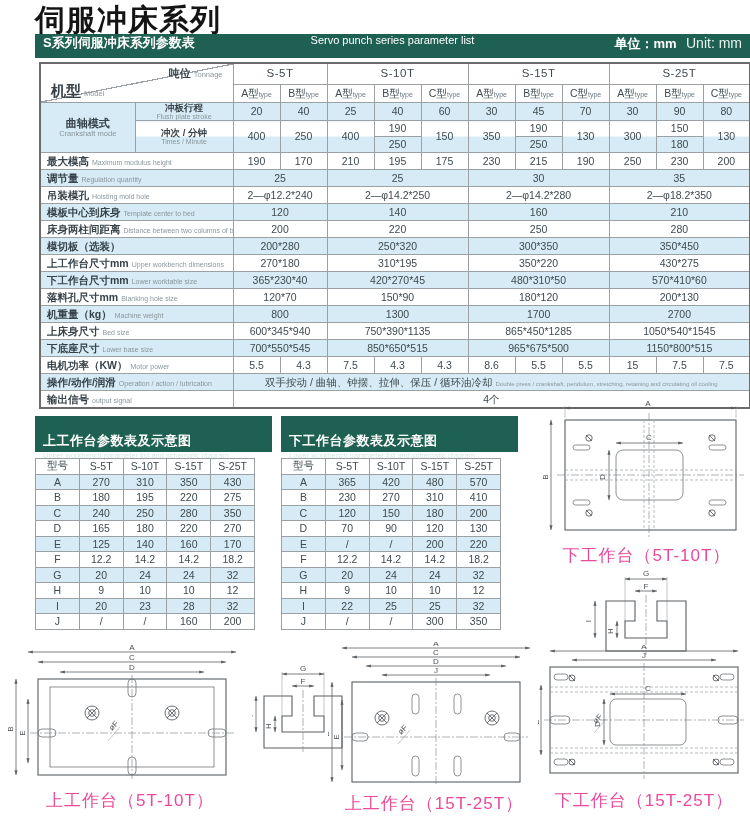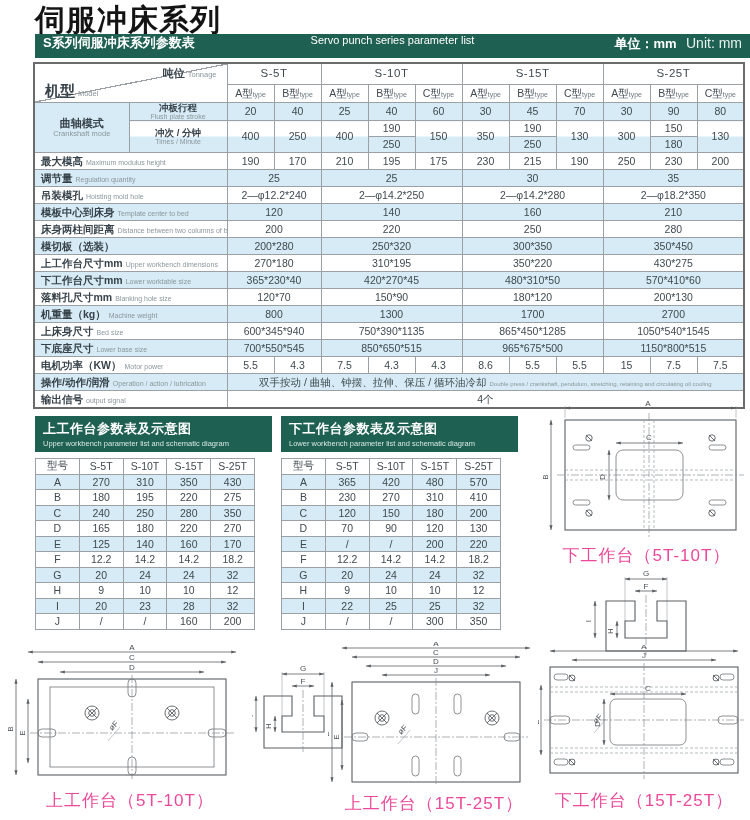--- a/index.html
+++ b/index.html
@@ -8,21 +8,21 @@
   
   .page-title{position:absolute;left:35px;top:0px;font-size:30px;font-weight:bold;color:#141414;letter-spacing:1px;}
   .green-bar{position:absolute;left:35px;top:34px;width:715px;height:24px;background:#1e6051;
              display:flex;align-items:flex-start;box-sizing:border-box;padding:0 8px;color:#fff;}
   .green-bar .gb-left{font-size:13px;font-weight:bold;flex:1;}
   .green-bar .gb-center{font-size:11px;flex:1;text-align:center;white-space:nowrap;}
   .green-bar .gb-right{flex:1;text-align:right;white-space:nowrap;}
   .green-bar .gb-unit-cn{font-size:13px;font-weight:bold;}
   .green-bar .gb-unit-en{font-size:14px;margin-left:5px;color:#e8f2ef;}
   
-  .main-table{position:absolute;left:33px;top:62px;width:710px;border-collapse:collapse;
+  .main-table{position:absolute;left:39px;top:62px;width:710px;border-collapse:collapse;
               border:2px solid #6b6b6b;table-layout:fixed;}
   .main-table td,.main-table th{border:1px solid #9aa0a3;text-align:center;vertical-align:middle;
               font-size:10.5px;font-weight:normal;color:#3f4a4f;padding:0 1px;height:16px;line-height:1.1;overflow:hidden;}
   .main-table thead th{background:#fff;}
   .main-table .ghead{font-size:11.5px;height:18px;letter-spacing:0.5px;}
   .main-table .thead2 span{font-size:10.5px;}
   .main-table .thead2 small{font-size:7px;color:#6b7a80;}
   .main-table td.lbl{text-align:left;padding-left:6px;white-space:nowrap;}
   .main-table td.lbl b{font-weight:bold;font-size:10.5px;color:#37424a;}
   .main-table td.lbl small{font-size:7px;color:#8b979c;margin-left:3px;}
@@ -36,21 +36,21 @@
   .main-table tr.bg-white td{background:#fff;}
   .main-table tr.bg-half td{background:linear-gradient(to bottom,#ffffff 50%,#d6ebf5 50%);}
   .main-table td.split{padding:0;background:none!important;}
   .main-table td.split div{height:15px;line-height:15px;}
   .main-table td.split div:first-child{border-bottom:1px solid #9aa0a3;background:#fff;}
   .main-table td.split div:last-child{background:#d6ebf5;}
   .main-table td small.cellen{font-size:6px;color:#8b979c;margin-left:3px;}
   .main-table td.op{white-space:nowrap;}
   
   .subtitle-bar{position:absolute;width:237px;height:36px;background:#1e6051;color:#fff;
-                box-sizing:border-box;padding:4px 8px 0 8px;}
+                box-sizing:border-box;padding:16px 8px 0 8px;}
   .subtitle-bar .st-cn{font-size:13px;font-weight:bold;letter-spacing:0.5px;}
   .subtitle-bar .st-en{font-size:7.5px;color:#d7e8e2;margin-top:1px;}
   .sub-table{position:absolute;width:220px;border-collapse:collapse;border:1.5px solid #8a9094;table-layout:fixed;}
   .sub-table th,.sub-table td{border:1px solid #9aa0a3;font-size:10.5px;font-weight:normal;
                 color:#3f4a4f;text-align:center;height:14.5px;padding:0;}
   .sub-table tr.bg-blue td{background:#d6ebf5;}
   .sub-table tr.bg-white td{background:#fff;}
   
   .diagram{position:absolute;}
   .diagram svg{display:block;}

